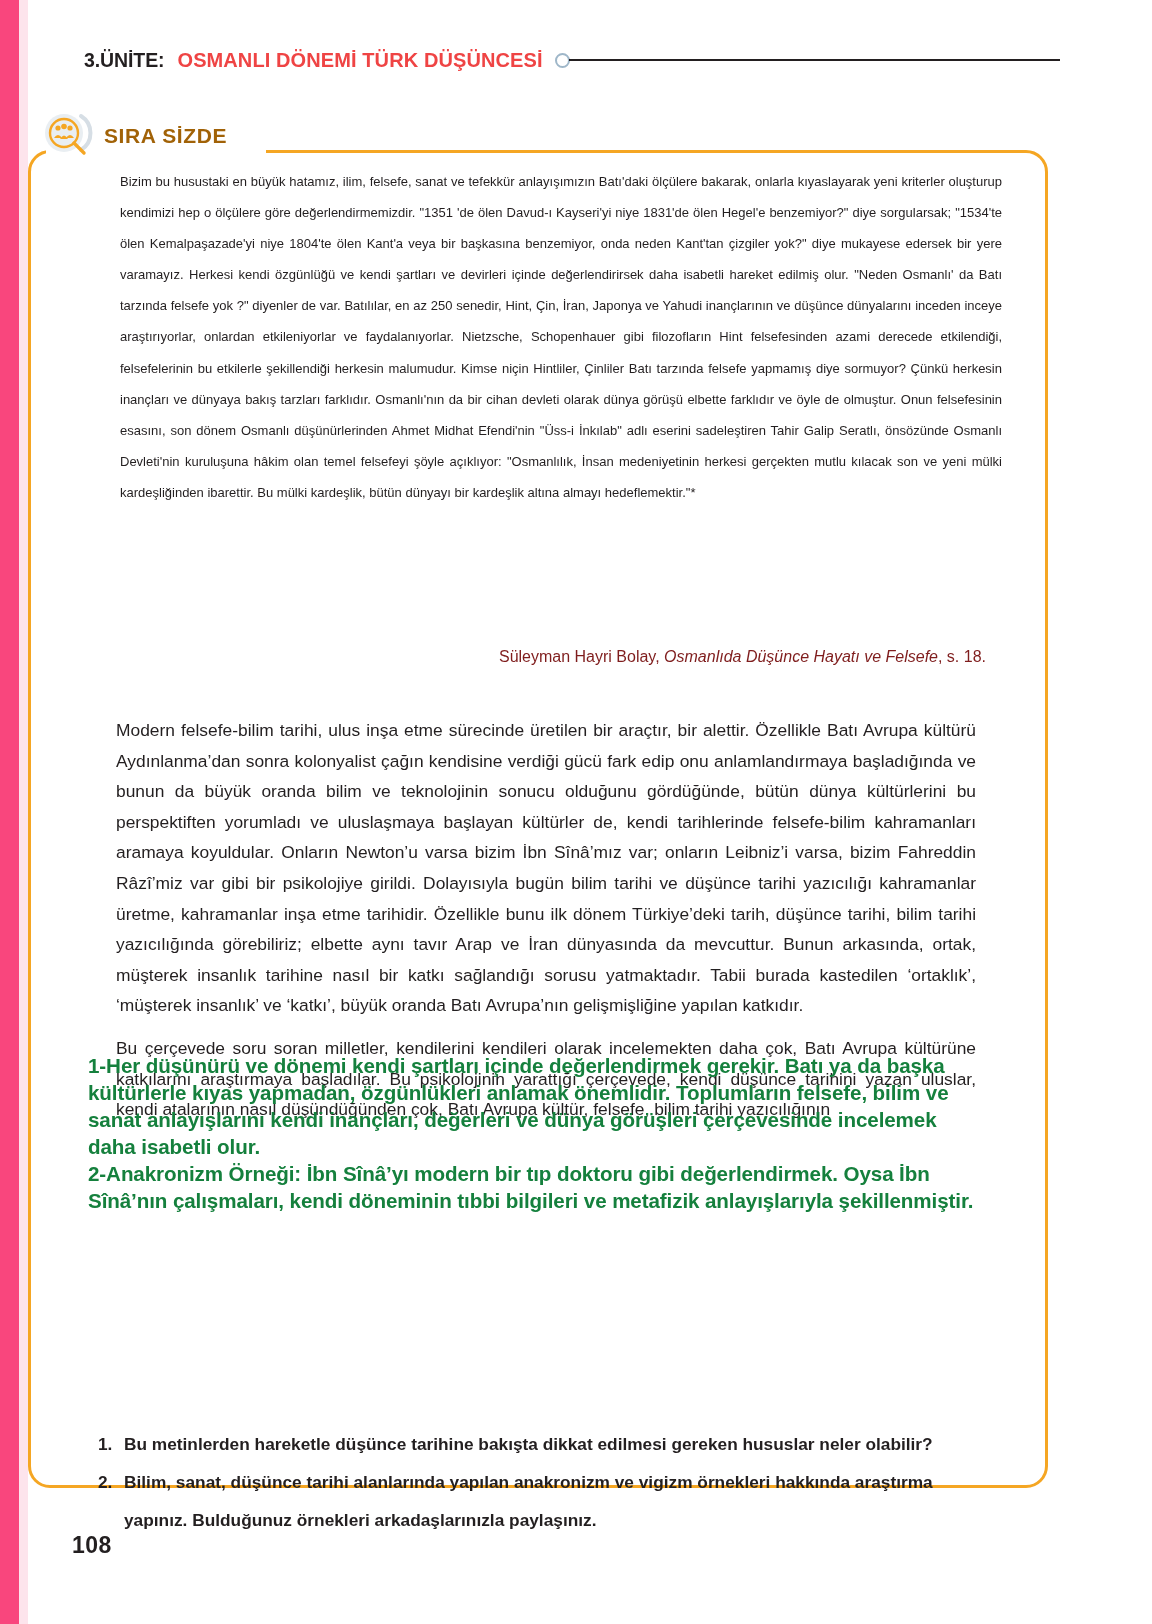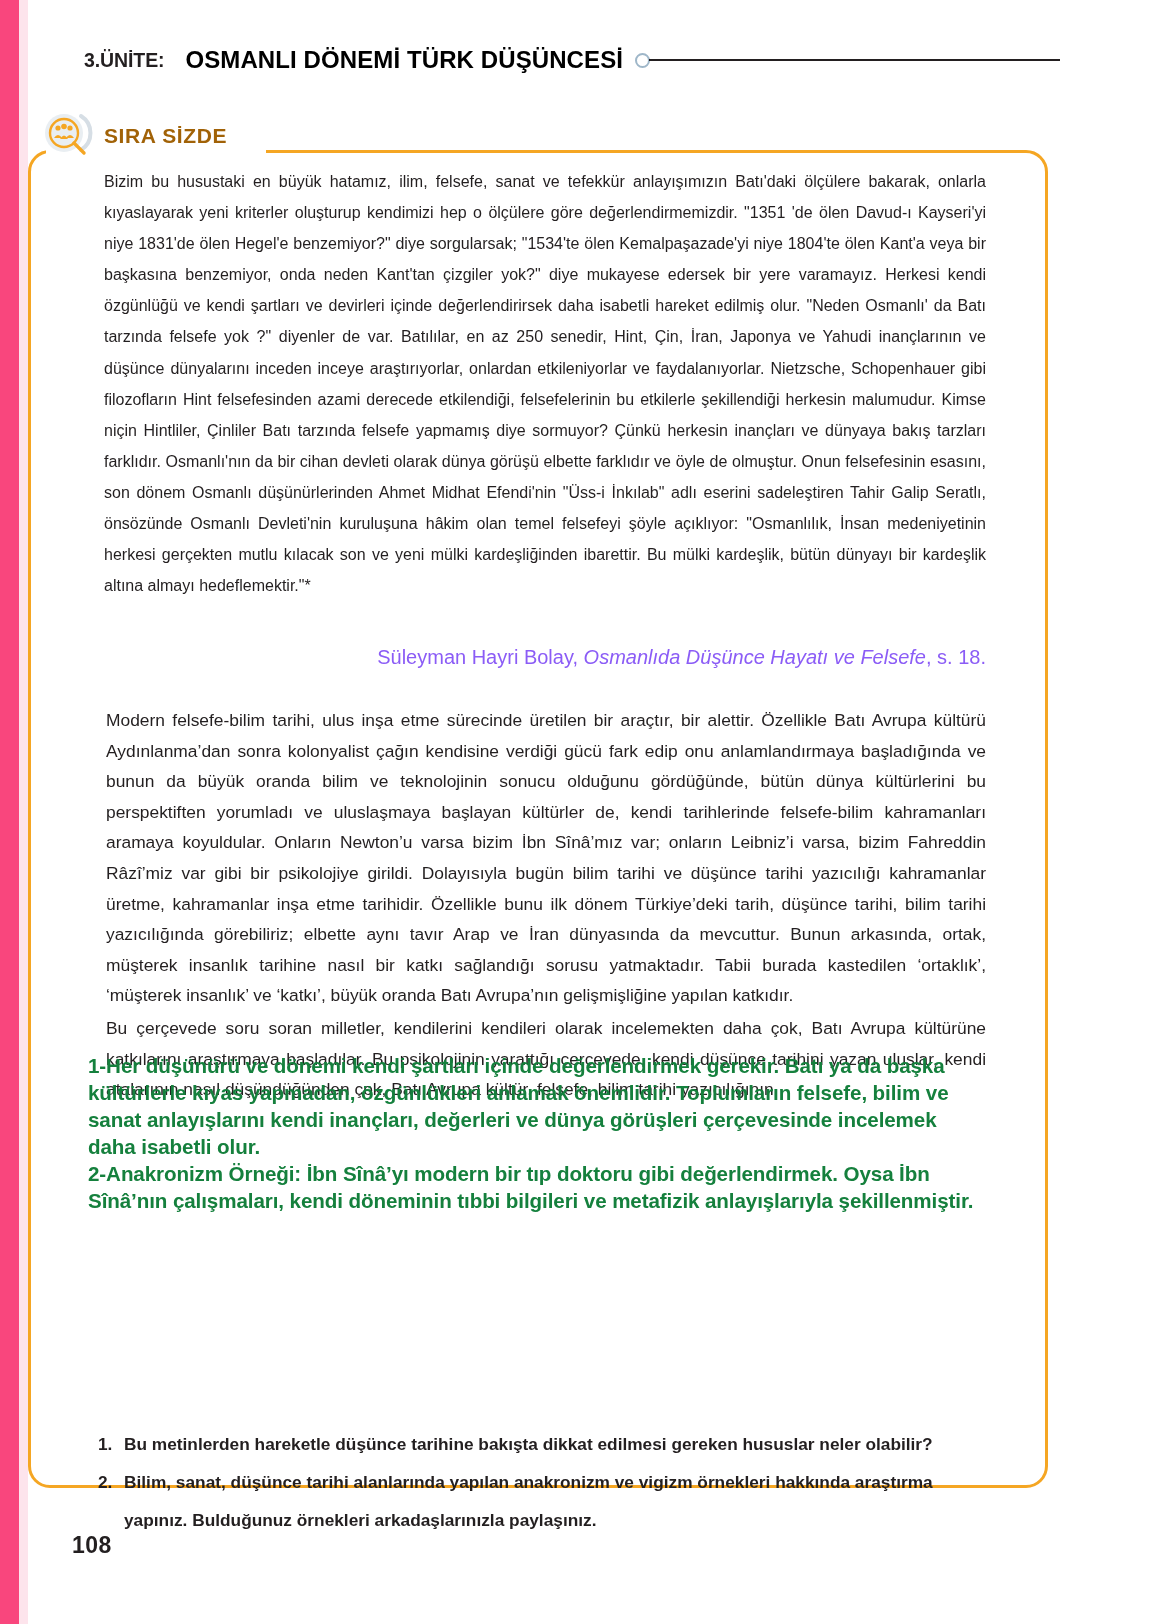--- a/index.html
+++ b/index.html
@@ -49,25 +49,25 @@
     align-items: center;
     white-space: nowrap;
   }
   .runhead-unit {
     font-size: 19.5px;
     font-weight: bold;
     color: #231f20;
     letter-spacing: -0.1px;
   }
   .runhead-title {
-    font-size: 24px;
-    font-weight: bold;
-    color: #000000;
+    font-size: 20px;
+    font-weight: bold;
+    color: #ef4444;
     letter-spacing: 0.1px;
-    margin-left: 21px;
+    margin-left: 13px;
   }
   .runhead-dot {
     width: 11px;
     height: 11px;
     border: 2px solid #9fb7c9;
     border-radius: 50%;
     background: #ffffff;
     margin-left: 12px;
     flex: 0 0 auto;
   }
@@ -120,56 +120,56 @@
     left: 46px;
     top: 143px;
     width: 220px;
     height: 16px;
     background: #ffffff;
   }
 
   
   .quote {
     position: absolute;
-    left: 104px;
+    left: 120px;
     top: 166px;
     width: 882px;
-    font-size: 16px;
+    font-size: 13px;
     line-height: 31.1px;
     color: #231f20;
     text-align: justify;
     text-justify: inter-word;
   }
   .quote p { margin: 0; }
 
   .attribution {
     position: absolute;
     left: 104px;
     top: 645px;
     width: 882px;
     text-align: right;
-    font-size: 20px;
-    color: #8b5cf6;
+    font-size: 16px;
+    color: #7f1d1d;
     line-height: 24px;
   }
   .attribution i { font-style: italic; }
 
   
   .body-text {
     position: absolute;
     left: 104px;
     top: 703px;
     width: 884px;
     font-size: 17.4px;
     line-height: 30.6px;
     color: #231f20;
     text-align: justify;
     text-justify: inter-word;
   }
-  .body-text p { margin: 2px; }
+  .body-text p { margin: 12px; }
   .body-text p + p { margin-top: 0px; }
 
   
   .annotation {
     position: absolute;
     left: 88px;
     top: 1052px;
     width: 900px;
     font-size: 20.6px;
     font-weight: bold;

